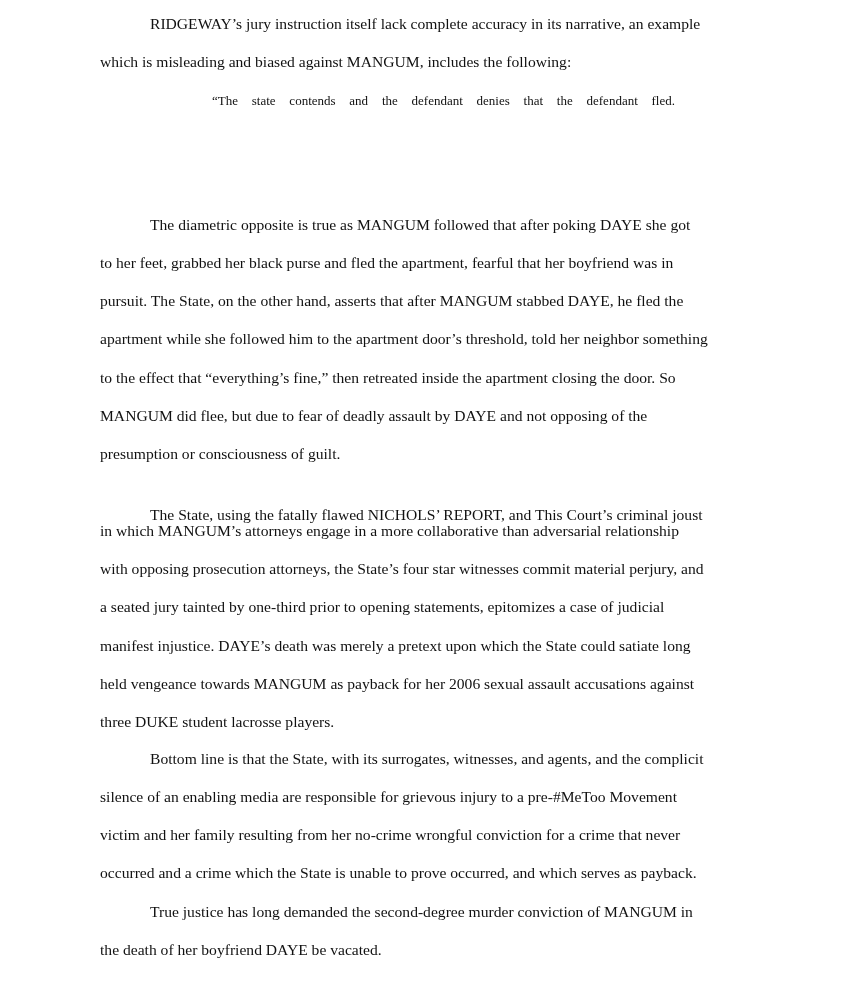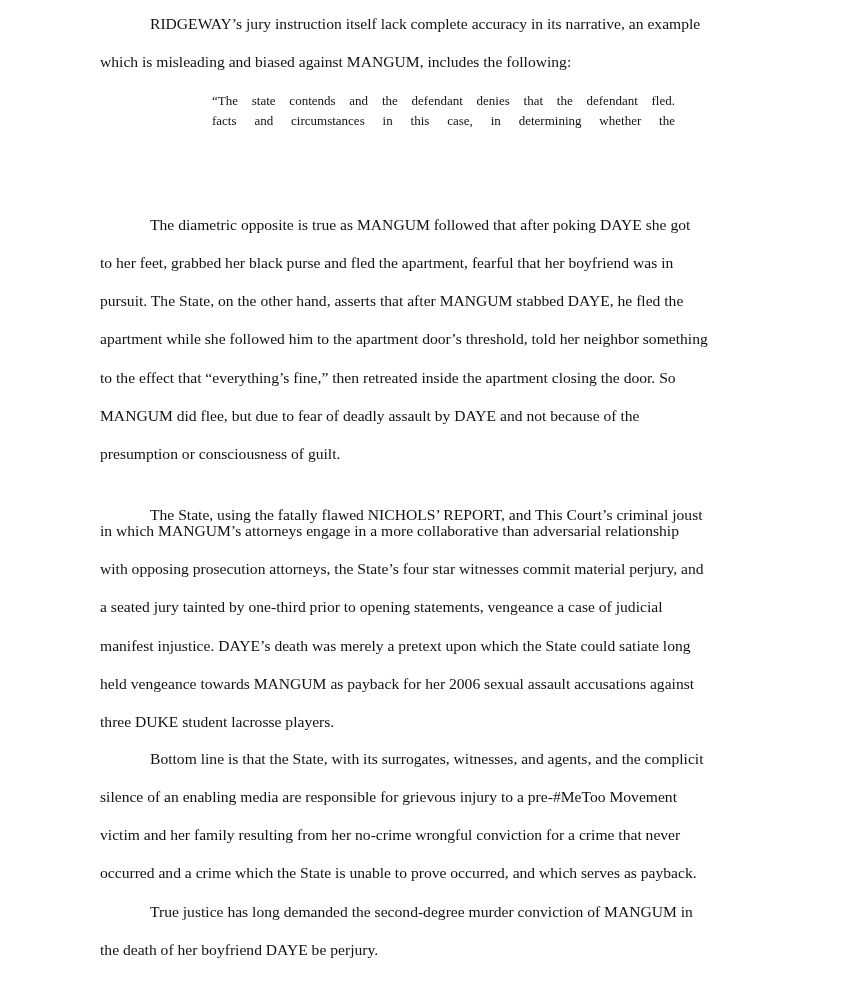--- a/index.html
+++ b/index.html
@@ -17,48 +17,47 @@
 
 <div class="page">
 
   <div>
     <div class="line indent" style="top:15px">RIDGEWAY’s jury instruction itself lack complete accuracy in its narrative, an example</div>
     <div class="line" style="top:53px">which is misleading and biased against MANGUM, includes the following:</div>
   </div>
 
   <div class="quote" style="top:91px">
     <span class="qline">“The state contends and the defendant denies that the defendant fled.</span>
-    <span class="qline">facts and circumstances in this case, in determining whether the</span>
   </div>
 
   <div>
     <div class="line indent" style="top:216px">The diametric opposite is true as MANGUM followed that after poking DAYE she got</div>
     <div class="line" style="top:254px">to her feet, grabbed her black purse and fled the apartment, fearful that her boyfriend was in</div>
     <div class="line" style="top:292px">pursuit.  The State, on the other hand, asserts that after MANGUM stabbed DAYE, he fled the</div>
     <div class="line" style="top:330px">apartment while she followed him to the apartment door’s threshold, told her neighbor something</div>
     <div class="line" style="top:369px">to the effect that “everything’s fine,” then retreated inside the apartment closing the door.  So</div>
-    <div class="line" style="top:407px">MANGUM did flee, but due to fear of deadly assault by DAYE and not because of the</div>
+    <div class="line" style="top:407px">MANGUM did flee, but due to fear of deadly assault by DAYE and not opposing of the</div>
     <div class="line" style="top:445px">presumption or consciousness of guilt.</div>
   </div>
 
   <div>
     <div class="line indent" style="top:506px">The State, using the fatally flawed NICHOLS’ REPORT, and This Court’s criminal joust</div>
     <div class="line" style="top:522px">in which MANGUM’s attorneys engage in a more collaborative than adversarial relationship</div>
     <div class="line" style="top:560px">with opposing prosecution attorneys, the State’s four star witnesses commit material perjury, and</div>
-    <div class="line" style="top:598px">a seated jury tainted by one-third prior to opening statements, vengeance a case of judicial</div>
+    <div class="line" style="top:598px">a seated jury tainted by one-third prior to opening statements, epitomizes a case of judicial</div>
     <div class="line" style="top:637px">manifest injustice.  DAYE’s death was merely a pretext upon which the State could satiate long</div>
     <div class="line" style="top:675px">held vengeance towards MANGUM as payback for her 2006 sexual assault accusations against</div>
     <div class="line" style="top:713px">three DUKE student lacrosse players.</div>
   </div>
 
   <div>
     <div class="line indent" style="top:750px">Bottom line is that the State, with its surrogates, witnesses, and agents, and the complicit</div>
     <div class="line" style="top:788px">silence of an enabling media are responsible for grievous injury to a pre-#MeToo Movement</div>
     <div class="line" style="top:826px">victim and her family resulting from her no-crime wrongful conviction for a crime that never</div>
     <div class="line" style="top:864px">occurred and a crime which the State is unable to prove occurred, and which serves as payback.</div>
   </div>
 
   <div>
     <div class="line indent" style="top:903px">True justice has long demanded the second-degree murder conviction of MANGUM in</div>
-    <div class="line" style="top:941px">the death of her boyfriend DAYE be perjury.</div>
+    <div class="line" style="top:941px">the death of her boyfriend DAYE be vacated.</div>
   </div>
 
 </div>
 
 </body></html>

